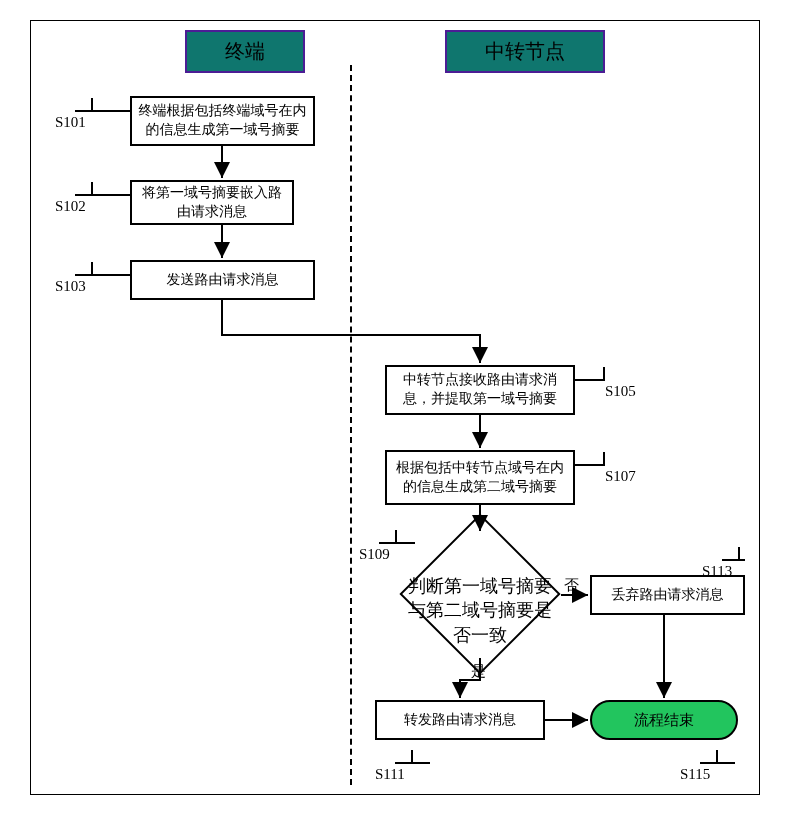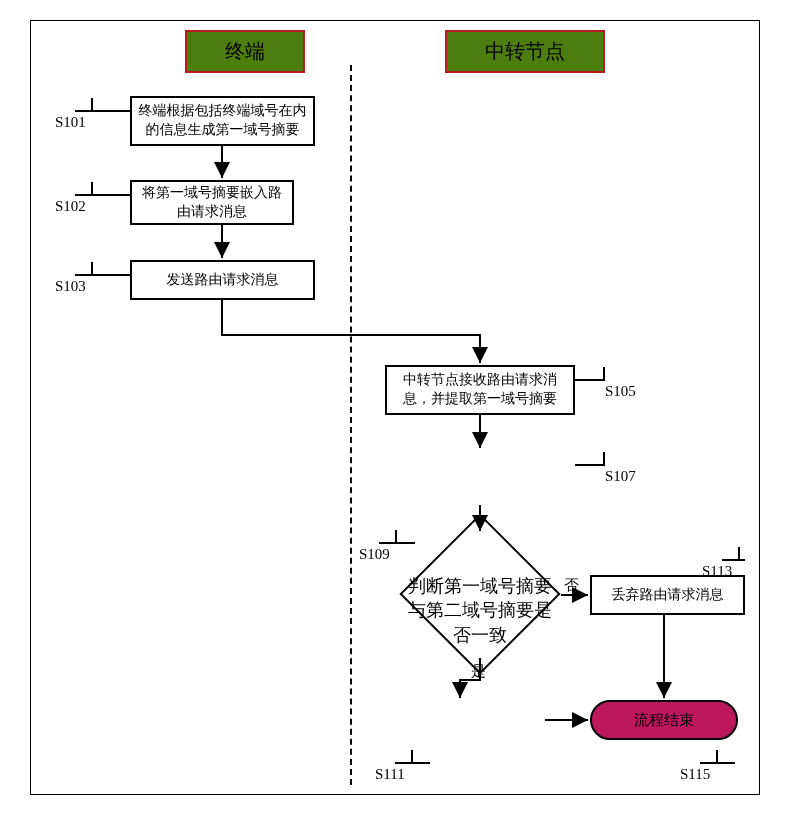--- a/index.html
+++ b/index.html
@@ -17,22 +17,22 @@
   .outer-frame {
     position: absolute;
     left: 30px;
     top: 20px;
     width: 730px;
     height: 775px;
     border: 1px solid #000;
   }
   .header-box {
     position: absolute;
-    border: 2px solid #b91c1c;
-    background: #4d7c0f;
+    border: 2px solid #4c1d95;
+    background: #0f766e;
     text-align: center;
     font-size: 20px;
     padding: 6px 0;
   }
   .lane-divider {
     position: absolute;
     left: 350px;
     top: 65px;
     border-left: 2px dashed #000;
     height: 720px;
@@ -66,21 +66,21 @@
   .diamond .label {
     position: absolute;
     text-align: center;
     font-size: 18px;
     line-height: 1.35;
     font-family: Liberation Serif, serif;
   }
   .terminator {
     position: absolute;
     border: 2px solid #000;
-    background: #be185d;
+    background: #22c55e;
     border-radius: 22px;
     display: flex;
     align-items: center;
     justify-content: center;
     font-size: 15px;
   }
   .tag {
     position: absolute;
     font-size: 15px;
   }
@@ -123,30 +123,32 @@
   <div class="tag" style="left:55px; top:198px;">S102</div>
 
   <div class="proc-box" style="left:130px; top:260px; width:185px; height:40px;">发送路由请求消息</div>
   <div class="marker-box" style="left:75px; top:262px;"></div>
   <div class="tag" style="left:55px; top:278px;">S103</div>
 
   <div class="proc-box" style="left:385px; top:365px; width:190px; height:50px;">中转节点接收路由请求消息，并提取第一域号摘要</div>
   <div class="marker-box" style="left:587px; top:367px;"></div>
   <div class="tag" style="left:605px; top:383px;">S105</div>
 
+  <div class="proc-box" style="left:385px; top:450px; width:190px; height:55px;">根据包括中转节点域号在内的信息生成第二域号摘要</div>
   <div class="marker-box" style="left:587px; top:452px;"></div>
   <div class="tag" style="left:605px; top:468px;">S107</div>
 
   <div class="diamond">
     <div class="shape" style="left:423px; top:537px; width:114px; height:114px;"></div>
     <div class="label" style="left:400px; top:574px; width:160px;">判断第一域号摘要与第二域号摘要是否一致</div>
   </div>
   <div class="marker-box" style="left:379px; top:530px;"></div>
   <div class="tag" style="left:359px; top:546px;">S109</div>
 
+  <div class="proc-box" style="left:375px; top:700px; width:170px; height:40px;">转发路由请求消息</div>
   <div class="marker-box" style="left:395px; top:750px;"></div>
   <div class="tag" style="left:375px; top:766px;">S111</div>
 
   <div class="proc-box" style="left:590px; top:575px; width:155px; height:40px;">丢弃路由请求消息</div>
   <div class="marker-box" style="left:722px; top:547px;"></div>
   <div class="tag" style="left:702px; top:563px;">S113</div>
 
   <div class="terminator" style="left:590px; top:700px; width:148px; height:40px;">流程结束</div>
   <div class="marker-box" style="left:700px; top:750px;"></div>
   <div class="tag" style="left:680px; top:766px;">S115</div>

